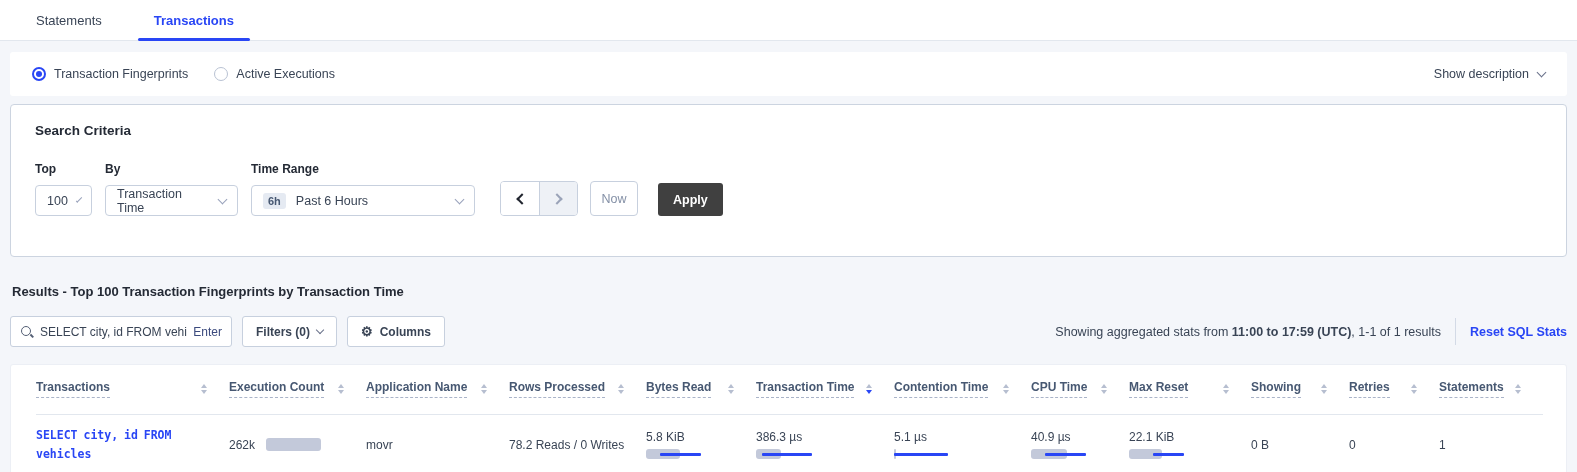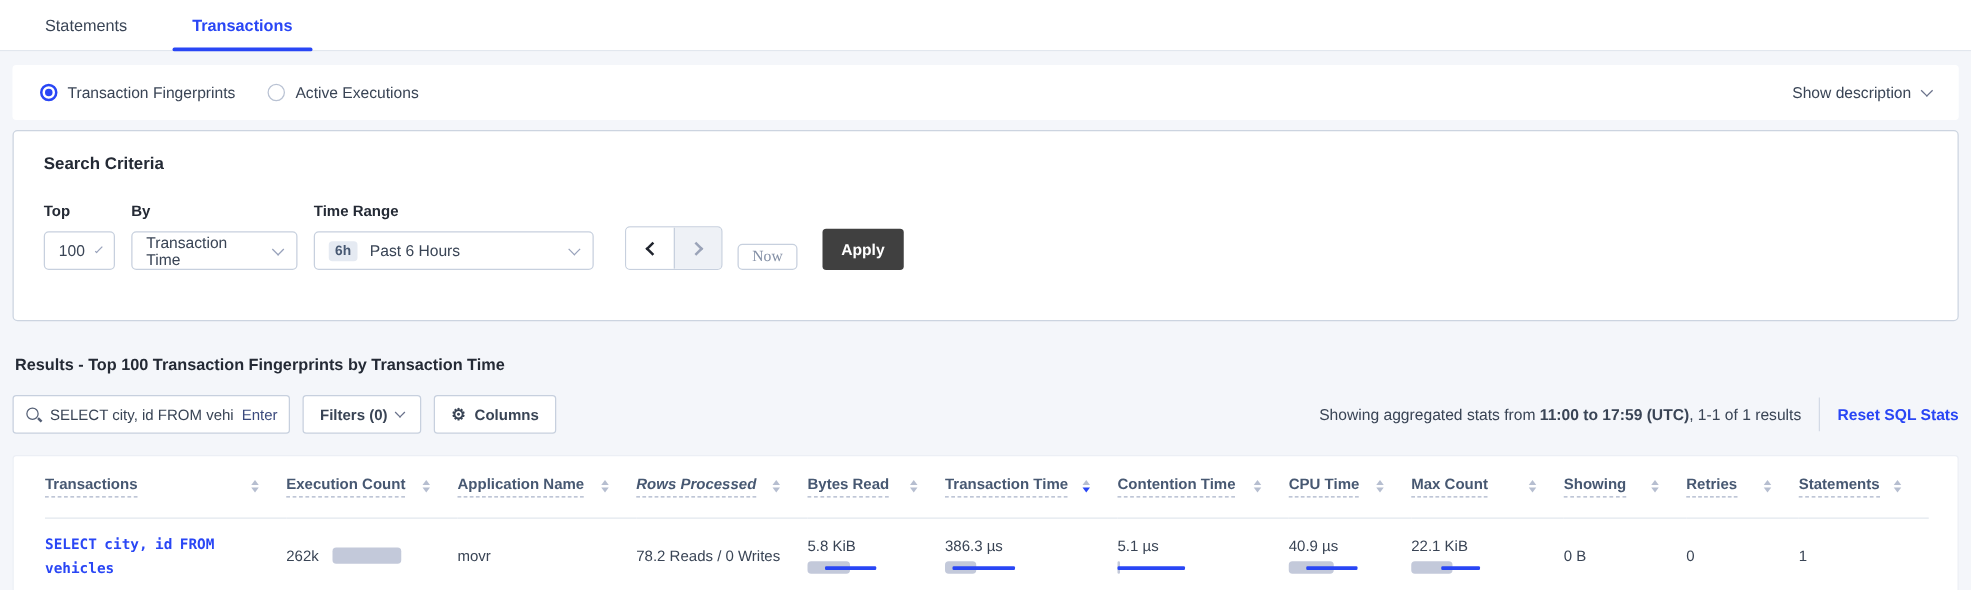--- a/index.html
+++ b/index.html
@@ -81,24 +81,24 @@
   .sel-by { width: 133px; }
   .sel-time { width: 224px; }
   .badge { background: #e5eaf2; color: #475872; font-weight: 700; font-size: 11px; padding: 2px 5px; border-radius: 3px; }
   .pager { display: flex; border: 1px solid #c7d0de; border-radius: 4px; overflow: hidden; margin-left: 12px; height: 35px; }
   .pager button { width: 38px; border: none; background: #fff; cursor: pointer; display: flex; align-items: center; justify-content: center; }
   .pager button + button { border-left: 1px solid #c7d0de; }
   .pager button:disabled { background: #eef1f6; cursor: default; }
   .chev-left { width: 8px; height: 8px; border-left: 2.2px solid #20242e; border-bottom: 2.2px solid #20242e; transform: rotate(45deg); margin-left: 3px; }
   .chev-right { width: 8px; height: 8px; border-right: 2px solid #9aa3b8; border-top: 2px solid #9aa3b8; transform: rotate(45deg); margin-right: 3px; }
   .now-btn {
-    margin-left: 12px; height: 21px; width: 48px;
+    margin-left: 12px; height: 35px; width: 48px;
     border: 1px solid #c7d0de; border-radius: 4px; background: #fff;
     color: #8490a6; font-size: 12.5px; cursor: pointer;
-    font-family: Liberation Serif, serif;
+    font-family: Liberation Sans, sans-serif;
   }
   .apply-btn {
     margin-left: 20px; height: 33px; padding: 0 15px;
     border: none; border-radius: 3px;
     color: #fff; font-weight: 700; font-size: 12.5px; cursor: pointer;
     font-family: "Liberation Sans", sans-serif;
   }
   
   .results-heading { margin: 27px 2px 0; font-size: 13px; font-weight: 700; color: #242a35; }
   .search-row { margin-top: 17px; display: flex; align-items: center; }
@@ -261,21 +261,21 @@
             </th>
             <th style="width: 143px;">
               <div class="th-inner">
                 <span class="col-label">Application Name</span>
                 <span class="sort">
                   <span class="tri up"></span>
                   <span class="tri down"></span>
                 </span>
               </div>
             </th>
-            <th style="width: 137px; font-style: italic;">
+            <th style="width: 137px;">
               <div class="th-inner">
                 <span class="col-label">Rows Processed</span>
                 <span class="sort">
                   <span class="tri up"></span>
                   <span class="tri down"></span>
                 </span>
               </div>
             </th>
             <th style="width: 110px;">
               <div class="th-inner">
@@ -308,21 +308,21 @@
               <div class="th-inner">
                 <span class="col-label">CPU Time</span>
                 <span class="sort">
                   <span class="tri up"></span>
                   <span class="tri down"></span>
                 </span>
               </div>
             </th>
             <th style="width: 122px;">
               <div class="th-inner">
-                <span class="col-label">Max Count</span>
+                <span class="col-label">Max Reset</span>
                 <span class="sort">
                   <span class="tri up"></span>
                   <span class="tri down"></span>
                 </span>
               </div>
             </th>
             <th style="width: 98px;">
               <div class="th-inner">
                 <span class="col-label">Showing</span>
                 <span class="sort">

